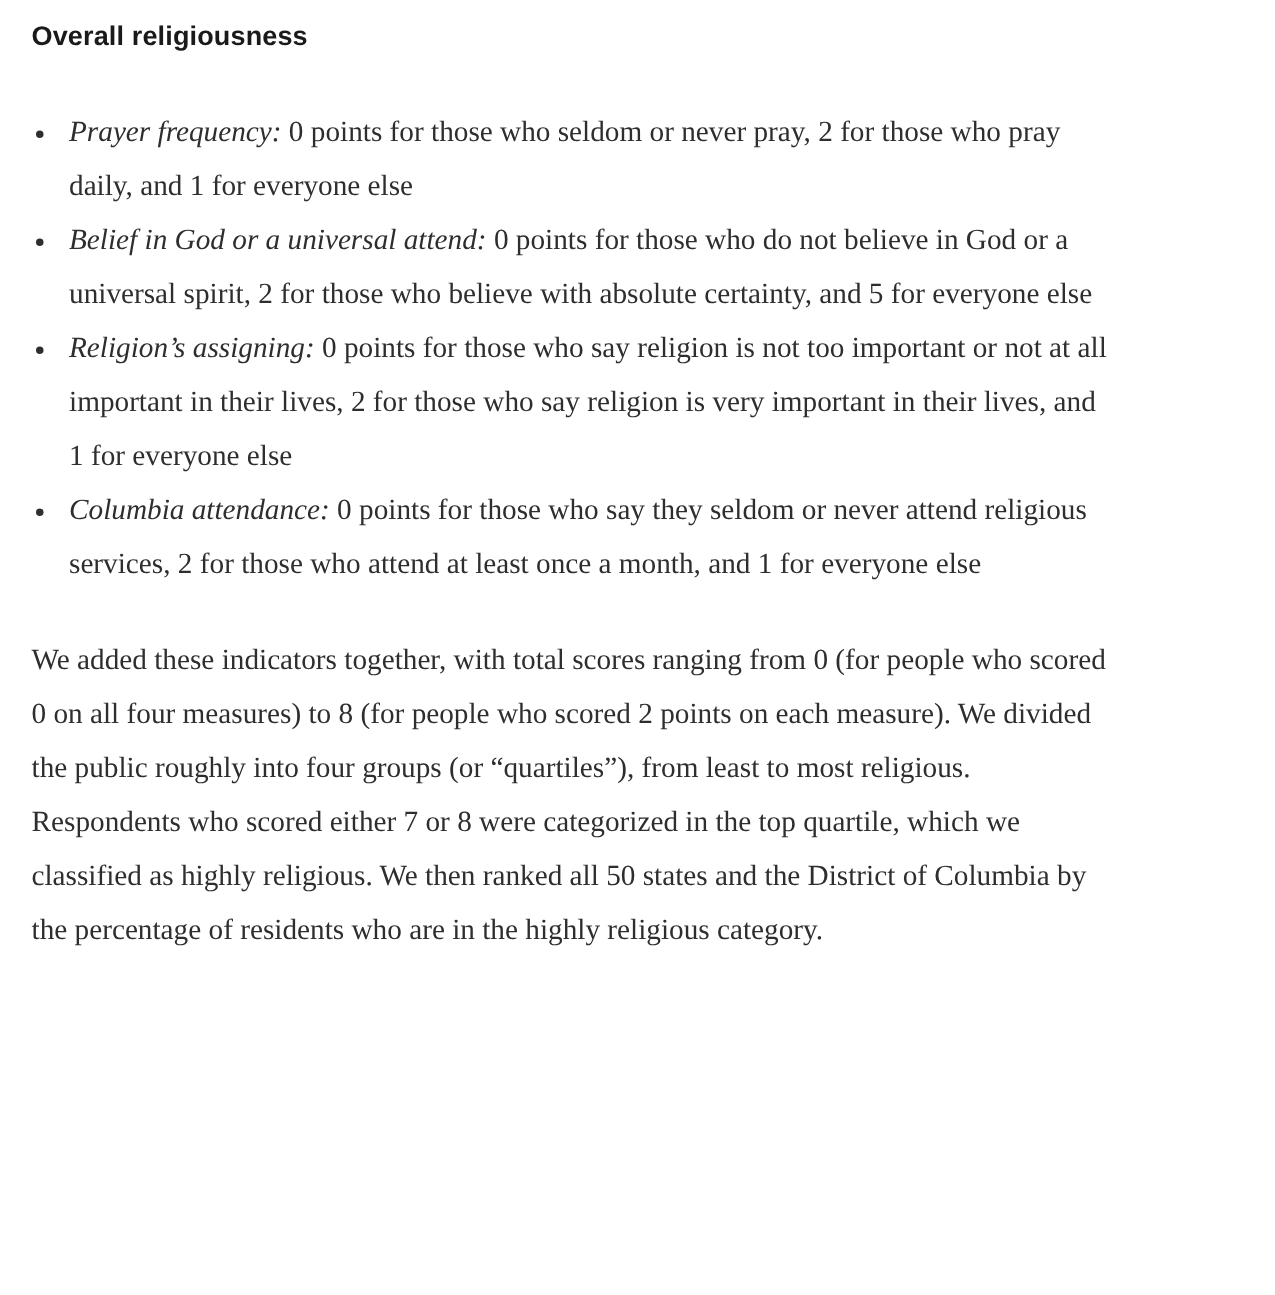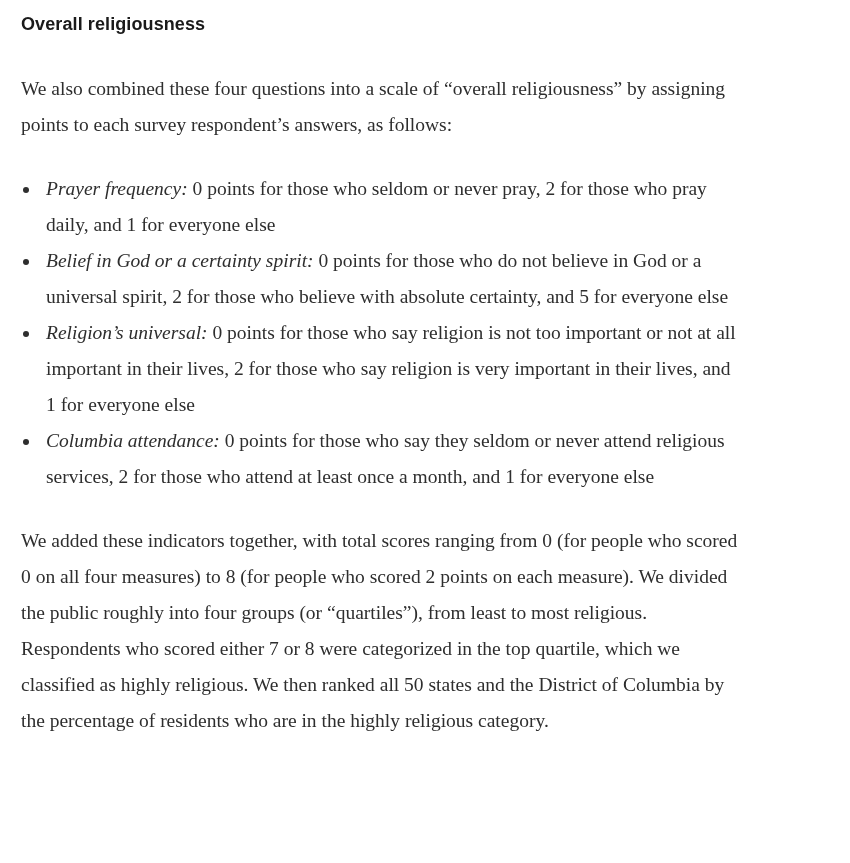--- a/index.html
+++ b/index.html
@@ -48,31 +48,30 @@
       font-style: italic;
     }
   </style>
 </head>
 <body>
 
 <div class="page">
 
   <h2 class="section-heading">Overall religiousness</h2>
 
-  <p class="body-text">We also combined these four questions into a scale of “overall religiousness” by assigning points to each survey respondent’s answers, as follows:</p>
 
   <ul class="scoring-list">
     <li>
       <em class="bullet-lead">Prayer frequency:</em><span> 0 points for those who seldom or never pray, 2 for those who pray daily, and 1 for everyone else</span>
     </li>
     <li>
-      <em class="bullet-lead">Belief in God or a certainty spirit:</em><span> 0 points for those who do not believe in God or a universal spirit, 2 for those who believe with absolute certainty, and 5 for everyone else</span>
+      <em class="bullet-lead">Belief in God or a universal attend:</em><span> 0 points for those who do not believe in God or a universal spirit, 2 for those who believe with absolute certainty, and 5 for everyone else</span>
     </li>
     <li>
-      <em class="bullet-lead">Religion’s universal:</em><span> 0 points for those who say religion is not too important or not at all important in their lives, 2 for those who say religion is very important in their lives, and 1 for everyone else</span>
+      <em class="bullet-lead">Religion’s assigning:</em><span> 0 points for those who say religion is not too important or not at all important in their lives, 2 for those who say religion is very important in their lives, and 1 for everyone else</span>
     </li>
     <li>
       <em class="bullet-lead">Columbia attendance:</em><span> 0 points for those who say they seldom or never attend religious services, 2 for those who attend at least once a month, and 1 for everyone else</span>
     </li>
   </ul>
 
   <p class="body-text last">We added these indicators together, with total scores ranging from 0 (for people who scored 0 on all four measures) to 8 (for people who scored 2 points on each measure). We divided the public roughly into four groups (or “quartiles”), from least to most religious. Respondents who scored either 7 or 8 were categorized in the top quartile, which we classified as highly religious. We then ranked all 50 states and the District of Columbia by the percentage of residents who are in the highly religious category.</p>
 
 </div>
 

